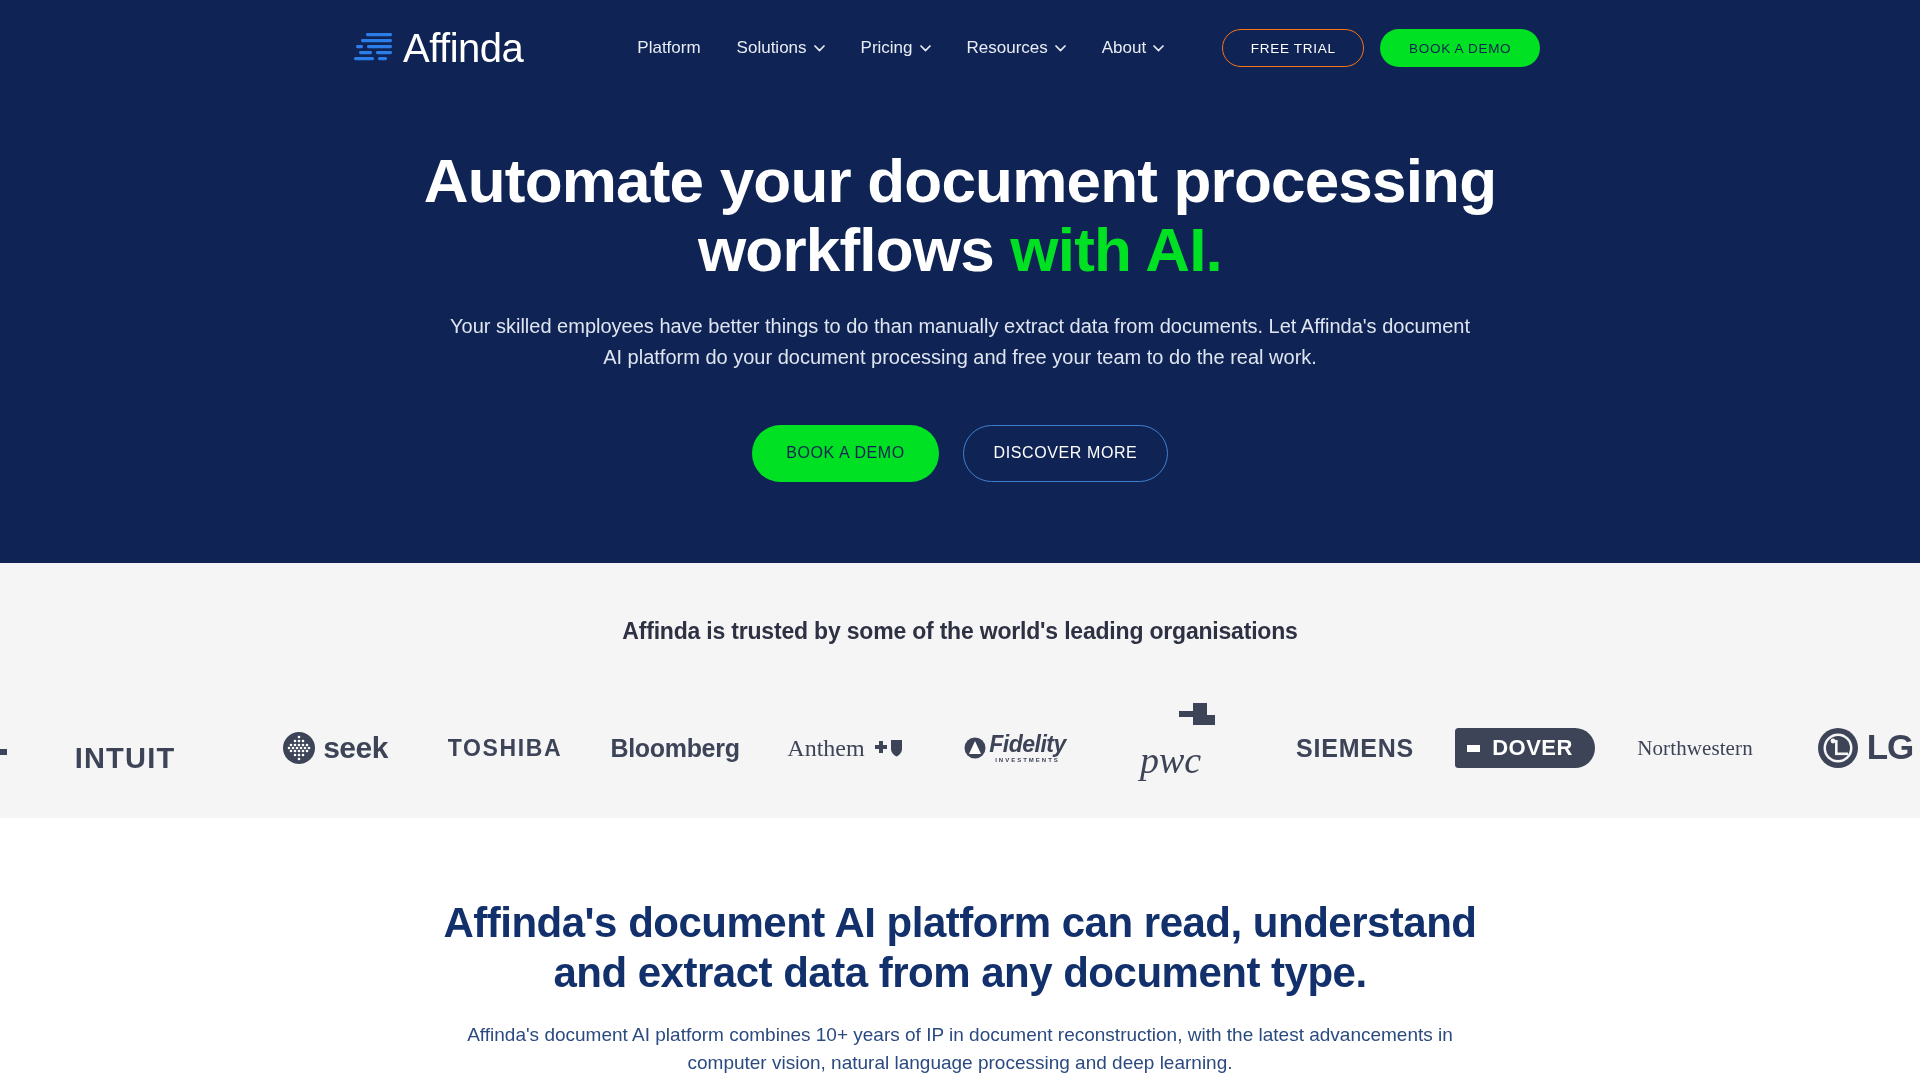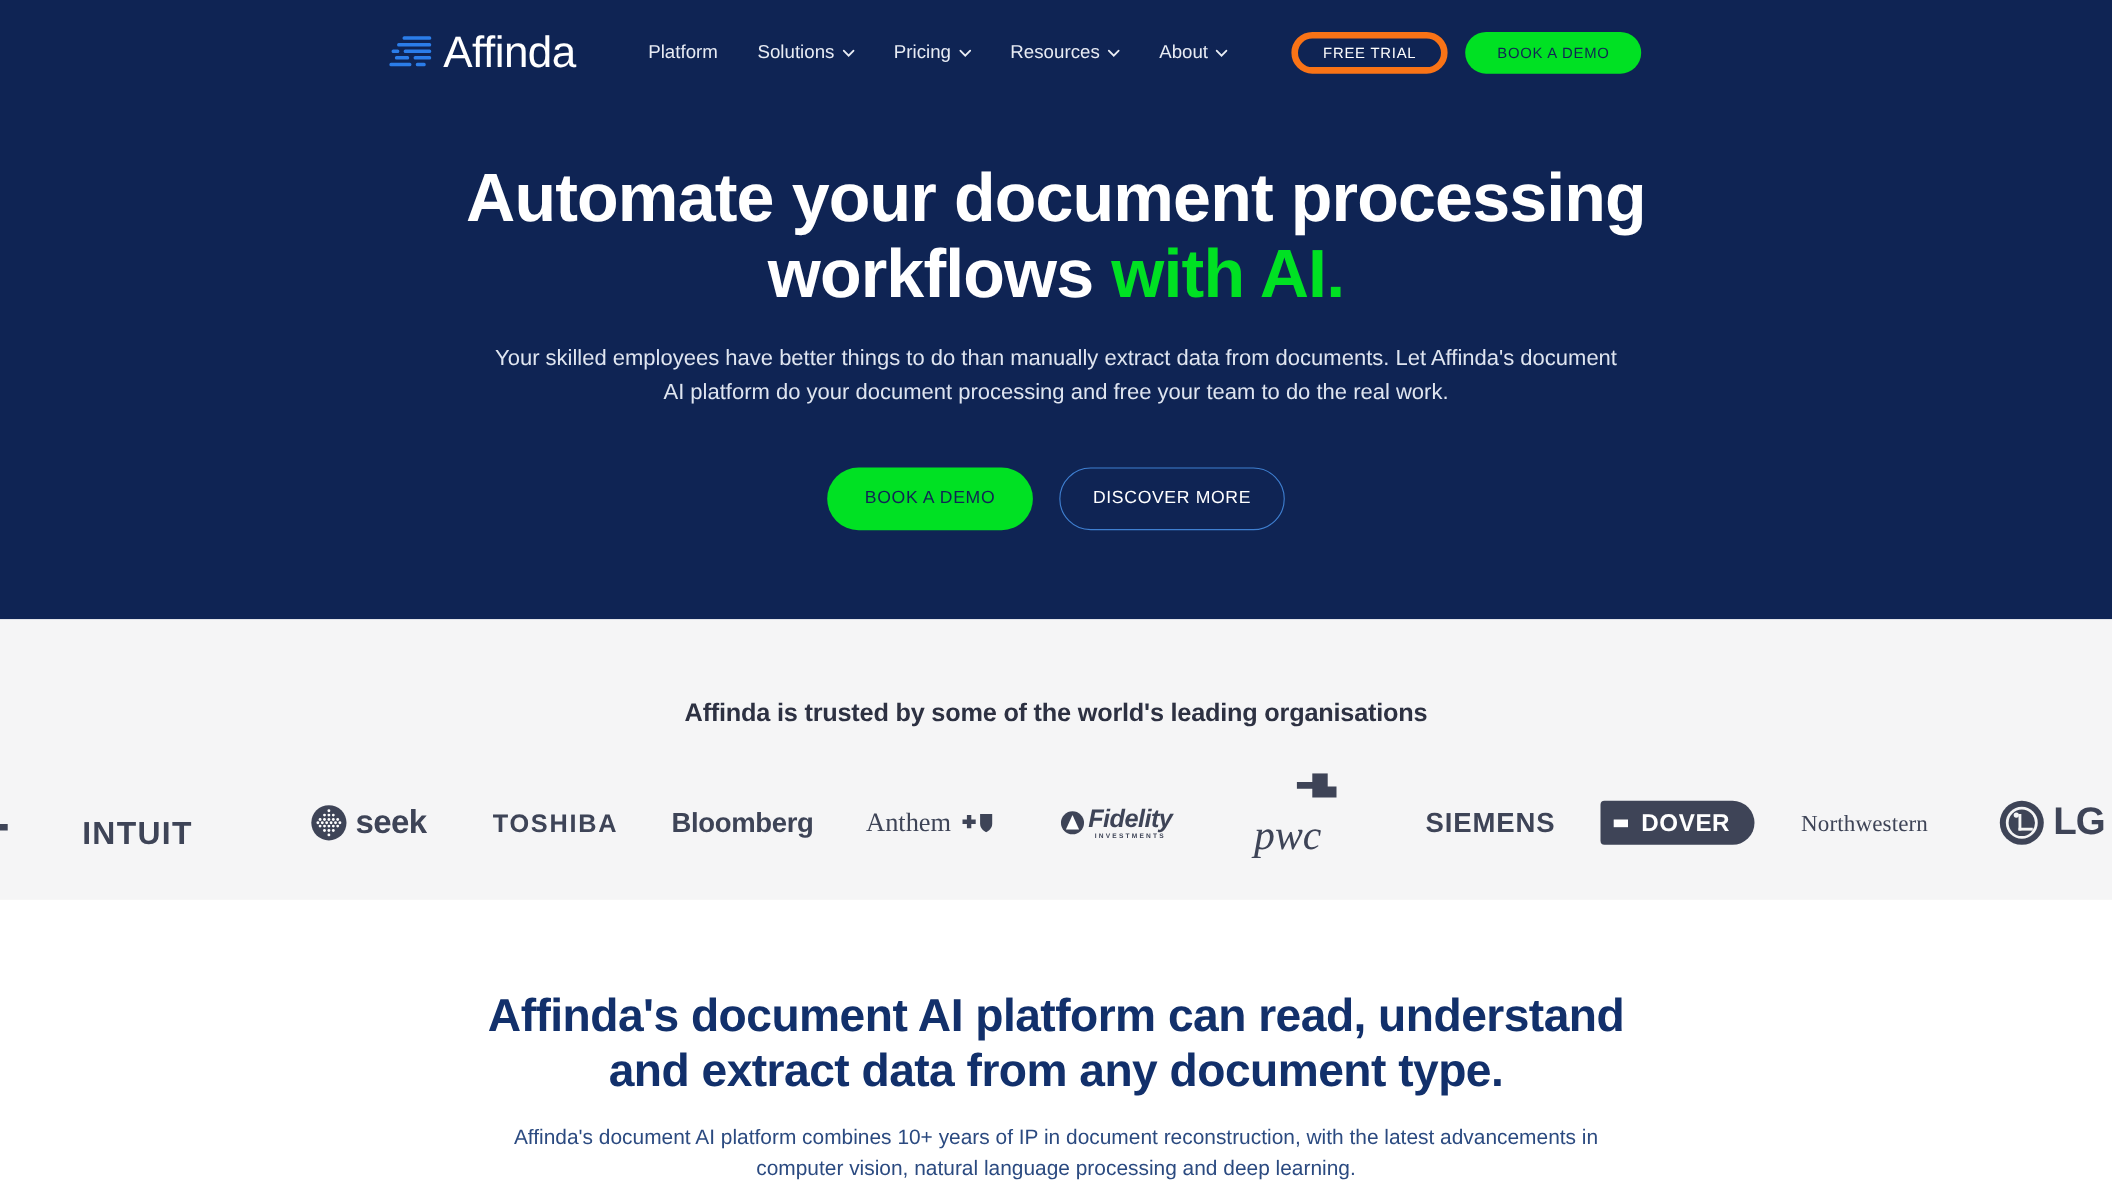--- a/index.html
+++ b/index.html
@@ -46,20 +46,21 @@
     font-weight:400;
     color:#ffffff;
     letter-spacing:-0.5px;
     line-height:1;
     font-family:"Liberation Sans", sans-serif;
   }
   .nav-links {
     display:flex;
     align-items:flex-start;
     gap:36px;
+    margin-left:48px;
   }
   .nav-link {
     color:#e8ecf4;
     font-size:17px;
     font-weight:400;
     display:flex;
     align-items:center;
     gap:7px;
     cursor:pointer;
     white-space:nowrap;
@@ -79,21 +80,21 @@
     font-size:13.5px;
     letter-spacing:0.7px;
     display:flex;
     align-items:center;
     justify-content:center;
     cursor:pointer;
     white-space:nowrap;
   }
   .btn-outline-nav {
     width:142px; height:38px;
-    border:6px solid #f97316;
+    border:1px solid #f97316;
     color:#ffffff;
     background:transparent;
   }
   .btn-green-nav {
     width:160px; height:38px;
     background:#00e123;
     color:#0f2454;
     border:none;
   }
   
@@ -144,21 +145,21 @@
   }
   
   .trusted {
     height:255px;
     background:#f5f5f6;
     position:relative;
     overflow:hidden;
   }
   .trusted-title {
     text-align:center;
-    padding-top:71px;
+    padding-top:55px;
     font-size:23px;
     font-weight:700;
     color:#2d3142;
     letter-spacing:-0.2px;
   }
   .logo-strip {
     position:absolute;
     top:150px;
     left:0;
     width:100%;

